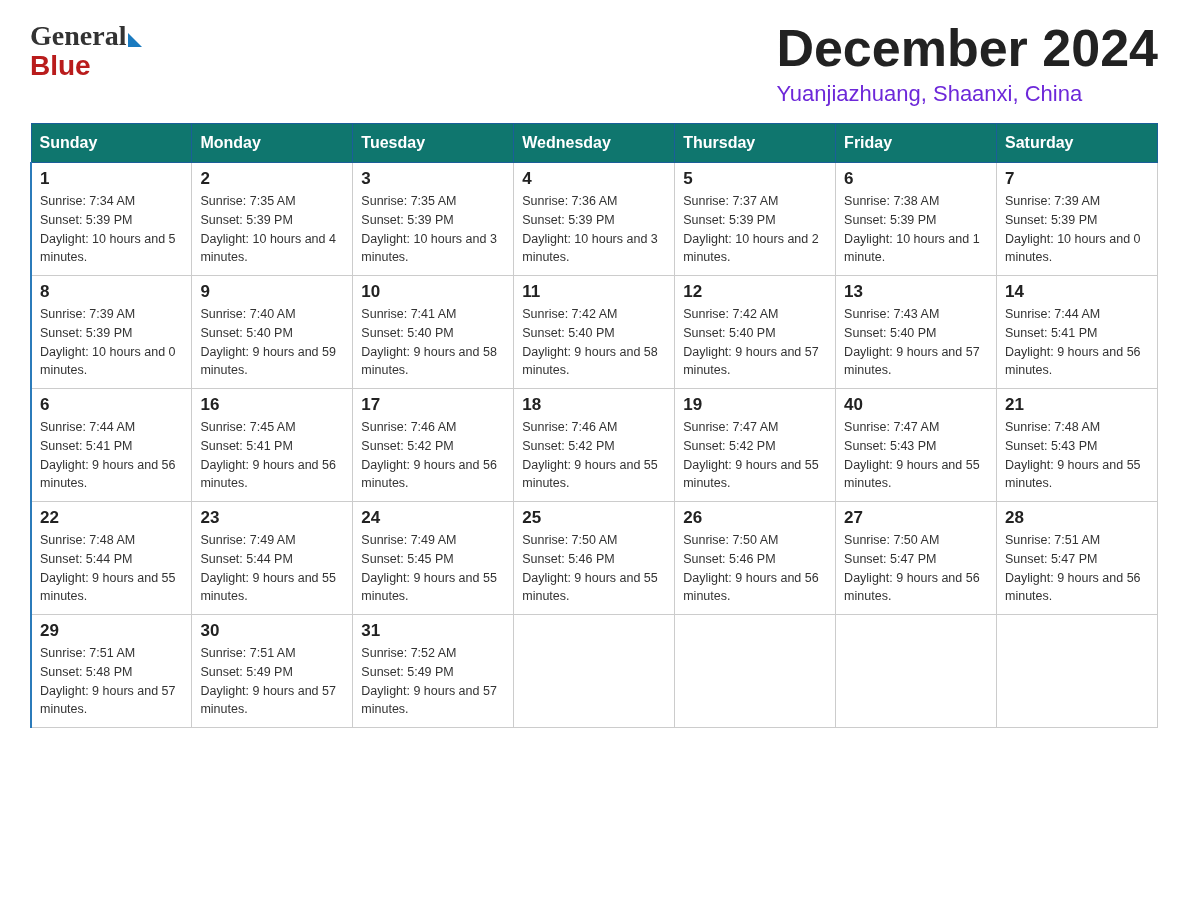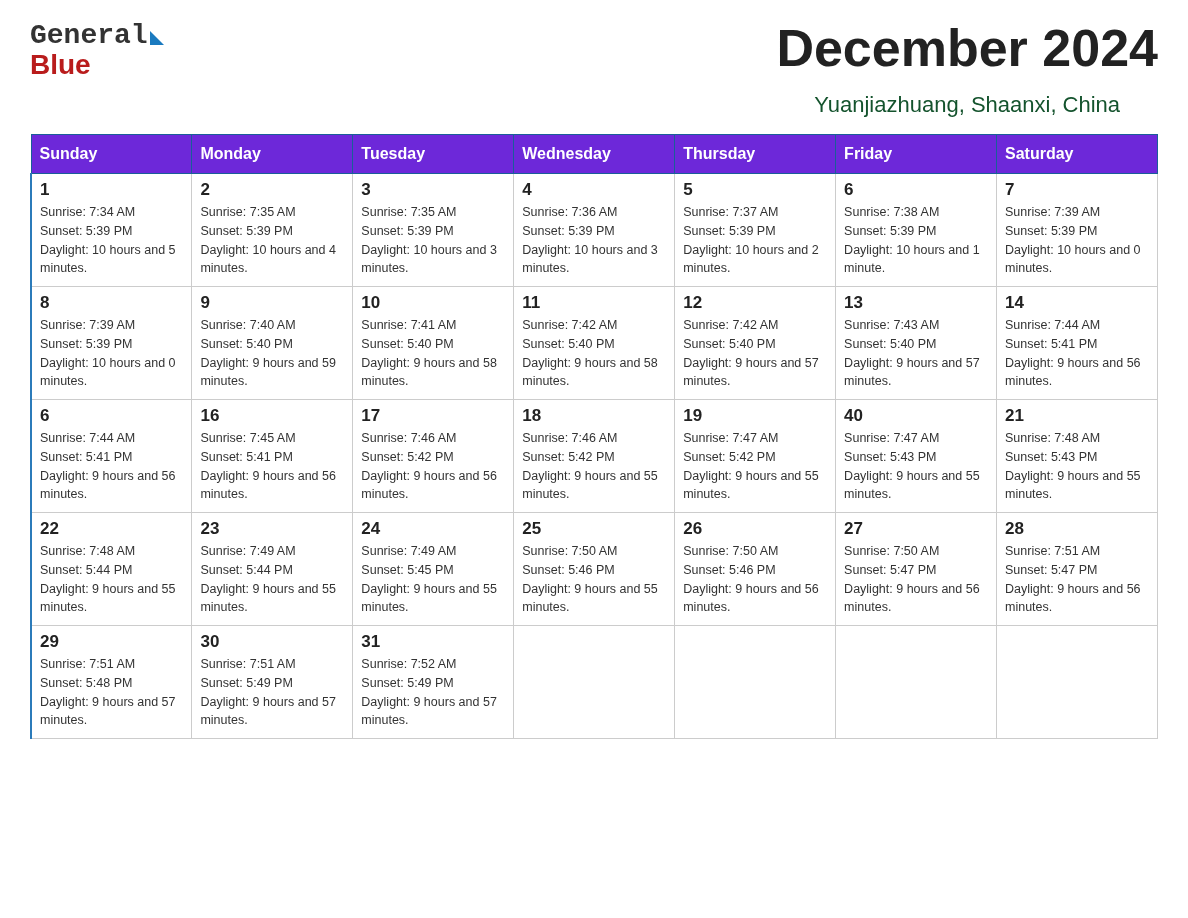--- a/index.html
+++ b/index.html
@@ -18,61 +18,61 @@
     }
     .logo {
       display: flex;
       align-items: center;
       gap: 0px;
     }
     .logo-text-general {
       font-size: 28px;
       font-weight: bold;
       color: #333;
-      font-family: Liberation Mono, monospace;
+      font-family: Liberation Serif, serif;
       margin-top: 31px;
     }
     .logo-arrow {
       width: 0;
       height: 0;
       border-left: 14px solid #1a7abf;
       border-top: 14px solid transparent;
       border-bottom: 0px solid transparent;
       display: inline-block;
       margin-left: 2px;
       margin-bottom: -2px;
     }
     .logo-blue {
       font-size: 28px;
       font-weight: bold;
       color: #b91c1c;
       display: block;
       line-height: 1;
     }
     .title-section {
-      text-align: center;
+      text-align: left;
     }
     .month-title {
       font-size: 52px;
       font-weight: bold;
       color: #222;
       line-height: 1.1;
     }
     .location {
       font-size: 22px;
-      color: #14532d;
-      margin-top: 15px;
+      color: #6d28d9;
+      margin-top: 4px;
     }
     table {
       width: 100%;
       border-collapse: collapse;
       table-layout: fixed;
     }
     thead tr th {
-      background-color: #6d28d9;
+      background-color: #0f766e;
       color: #fff;
       font-size: 16px;
       font-weight: bold;
       padding: 10px 8px;
       text-align: left;
       border: 1px solid #1a5e99;
     }
     tbody tr td {
       vertical-align: top;
       padding: 6px 8px 8px 8px;

